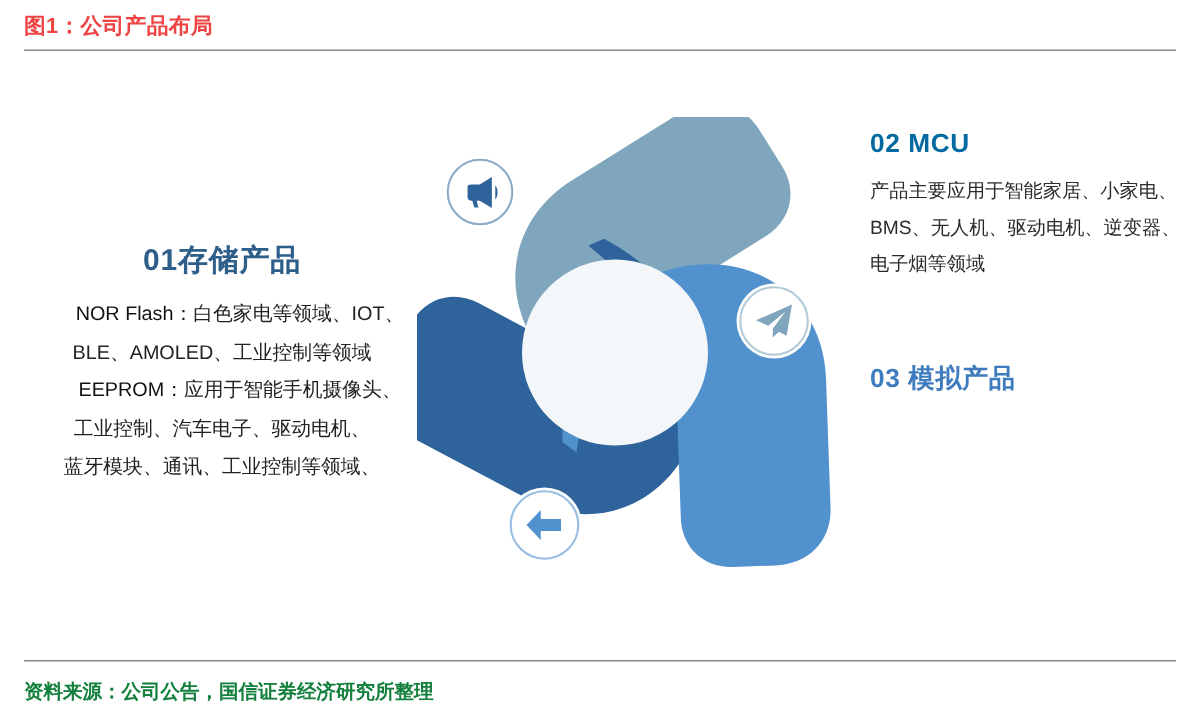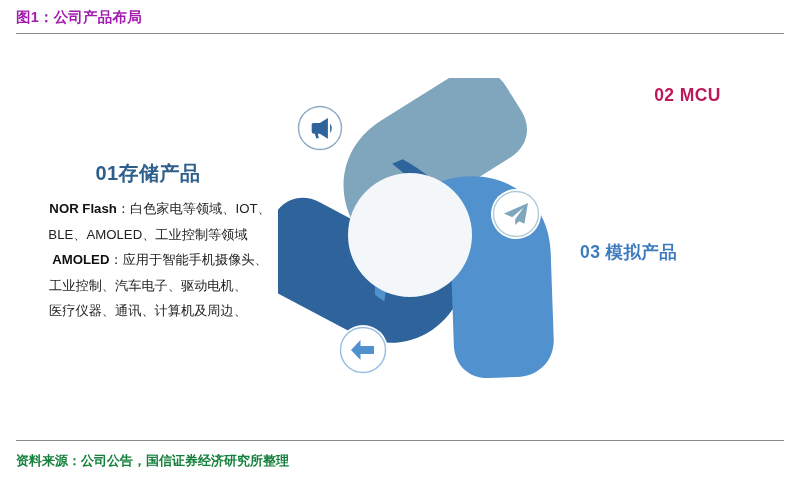--- a/index.html
+++ b/index.html
@@ -22,21 +22,21 @@
     background: #ffffff;
   }
 
   
   .fig-title {
     position: absolute;
     left: 16px;
     top: 8px;
     font-size: 14.5px;
     font-weight: bold;
-    color: #a21caf;
+    color: #ef4444;
     letter-spacing: 0.2px;
     white-space: nowrap;
   }
   .rule-top {
     position: absolute;
     left: 16px;
     top: 33px;
     width: 768px;
     height: 1px;
     background: #8a8a8a;
@@ -74,40 +74,40 @@
     letter-spacing: 0.5px;
     margin-bottom: 9px;
   }
   .block-left .line {
     font-size: 13.2px;
     color: #222222;
     line-height: 25.5px;
     white-space: nowrap;
   }
   .block-left .line b {
-    font-weight: bold;
+    font-weight: normal;
     color: #111111;
     padding-left: 24px;
   }
 
   
   .block-right {
     position: absolute;
     left: 580px;
     width: 215px;
   }
   .block-mcu { top: 85px; }
   .block-analog { top: 240px; }
   .block-right .heading {
     font-size: 17.5px;
     font-weight: bold;
     letter-spacing: 0.4px;
     margin-bottom: 9px;
   }
-  .heading-mcu { color: #be185d; text-align: center; }
+  .heading-mcu { color: #0369a1; }
   .heading-analog { color: #3e7cbe; }
   .block-right .body {
     font-size: 12.8px;
     color: #2b2b2b;
     line-height: 24.5px;
   }
 
   
   .graphic {
     position: absolute;
@@ -128,27 +128,27 @@
 
   <div class="block-left">
     <div class="heading">01存储产品</div>
     <div class="line">
       <b>NOR Flash</b><span>：</span><span>白色家电等领域、IOT、</span>
     </div>
     <div class="line">
       <span>BLE、AMOLED、工业控制等领域</span>
     </div>
     <div class="line">
-      <b>AMOLED</b><span>：</span><span>应用于智能手机摄像头、</span>
+      <b>EEPROM</b><span>：</span><span>应用于智能手机摄像头、</span>
     </div>
     <div class="line">
       <span>工业控制、汽车电子、驱动电机、</span>
     </div>
     <div class="line">
-      <span>医疗仪器、通讯、计算机及周边、</span>
+      <span>蓝牙模块、通讯、工业控制等领域、</span>
     </div>
   </div>
 
   <div class="graphic">
     <svg width="300" height="310" viewBox="0 0 300 310" xmlns="http://www.w3.org/2000/svg">
       <defs>
         <clipPath id="clipA">
           <path d="M0,0 H300 V310 H0 Z"></path>
         </clipPath>
       </defs>
@@ -216,20 +216,21 @@
         <circle cx="0" cy="0" r="22.5" fill="none" stroke="#5191CE" stroke-width="1.4" opacity="0.6"></circle>
         <g fill="#5191CE" transform="translate(-12,-10)">
           <path d="M9.5,0 L0,10 L9.5,20 L9.5,14 L23,14 L23,6 L9.5,6 Z"></path>
         </g>
       </g>
     </svg>
   </div>
 
   <div class="block-right block-mcu">
     <div class="heading heading-mcu">02 MCU</div>
+    <div class="body">产品主要应用于智能家居、小家电、BMS、无人机、驱动电机、逆变器、电子烟等领域</div>
   </div>
 
   <div class="block-right block-analog">
     <div class="heading heading-analog">03 模拟产品</div>
   </div>
 
   <div class="rule-bottom"></div>
   <div class="source">资料来源：公司公告，国信证券经济研究所整理</div>
 
 </div>

